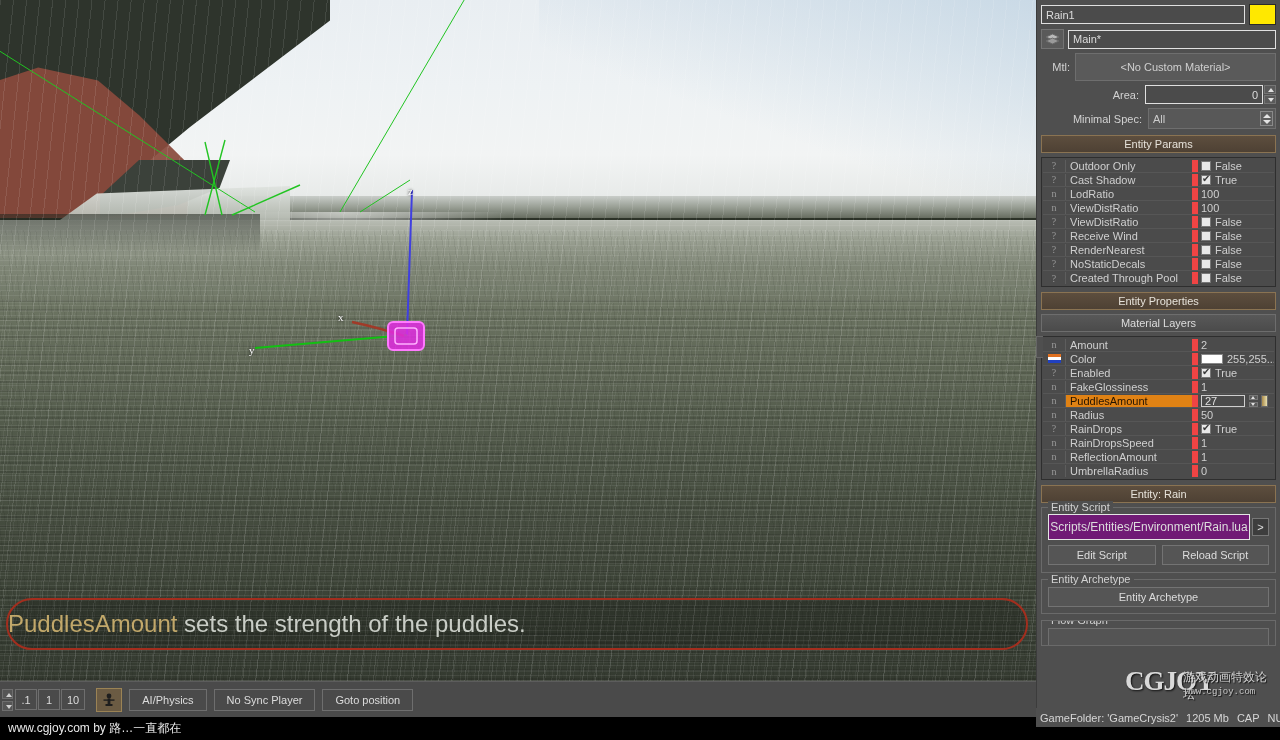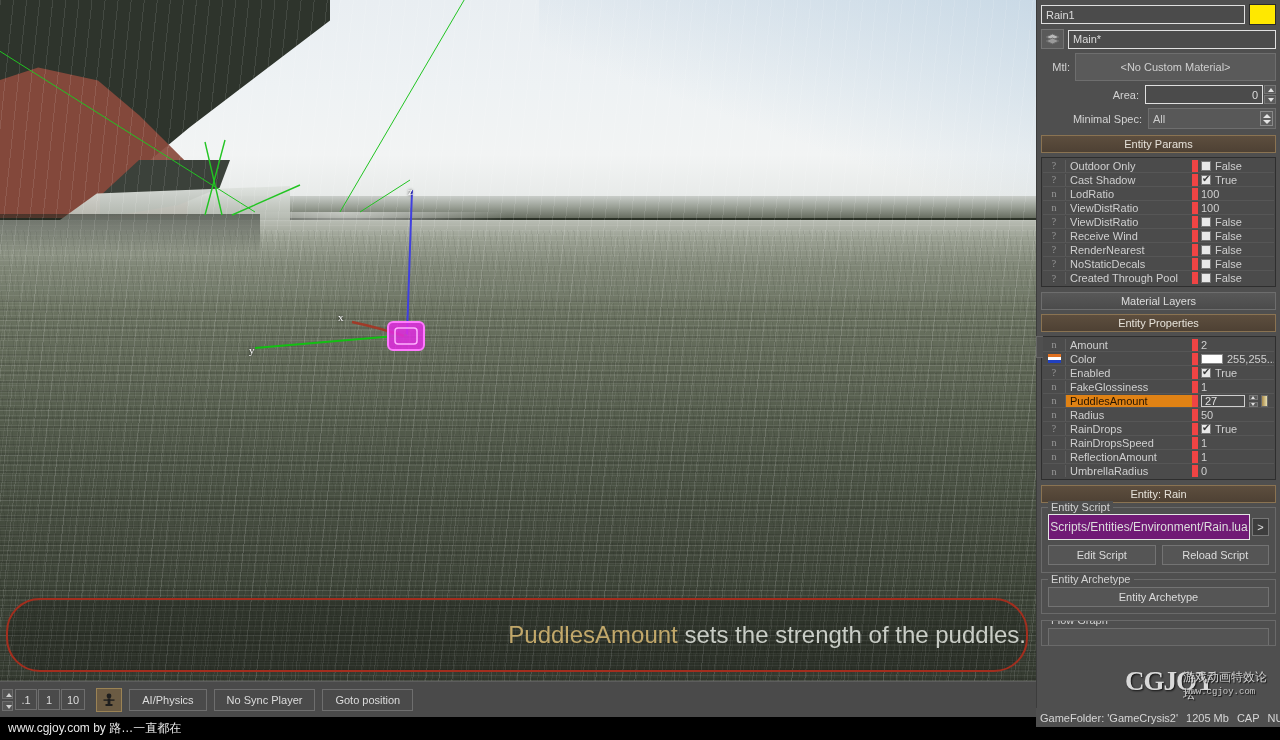--- a/index.html
+++ b/index.html
@@ -104,24 +104,24 @@
     background:linear-gradient(180deg, rgba(30,36,28,.55), rgba(30,36,28,0));
   }
   
   svg.helpers { position:absolute; left:0; top:0; width:1036px; height:681px; pointer-events:none; }
 
   
   .gz-label { position:absolute; color:#fff; font-size:11px; font-family:"Liberation Serif", serif; text-shadow:0 0 3px #000; }
 
   
   .caption-box {
-    position:absolute; left:6px; top:598px; width:1022px; height:74px;
+    position:absolute; left:6px; top:598px; width:1022px; height:52px;
     border:2px solid #a32e1e; border-radius:34px;
     background:rgba(0,0,0,.18);
-    display:flex; align-items:center; justify-content:flex-end;
+    display:flex; align-items:center; justify-content:flex-start;
   }
   .caption-text { font-size:24px; font-family:"Liberation Sans", sans-serif; color:#c9cdc6; white-space:nowrap;}
   .caption-hl { color:#c2a86a; }
 
   
   #bottombar {
     position:absolute; left:0; top:681px; width:1036px; height:36px;
     background:#4a4a4a; border-top:1px solid #5c5c5c;
     display:flex; align-items:center; gap:0px; padding-left:2px;
   }
@@ -493,23 +493,23 @@
         <div class="prow">
           <div class="pic">?</div>
           <div class="pname">Created Through Pool</div>
           <div class="pval">
             <span class="chk"></span>
             <span>False</span>
           </div>
         </div>
       </div>
 
+    <div class="hdr">Entity Properties</div>
+
     <div class="hdr gray">Material Layers</div>
-
-    <div class="hdr">Entity Properties</div>
     <div class="grid" id="props-grid">
         <div class="prow">
           <div class="pic">n</div>
           <div class="pname">Amount</div>
           <div class="pval">
             <span>2</span>
           </div>
         </div>
         <div class="prow">
           <div class="pic">

